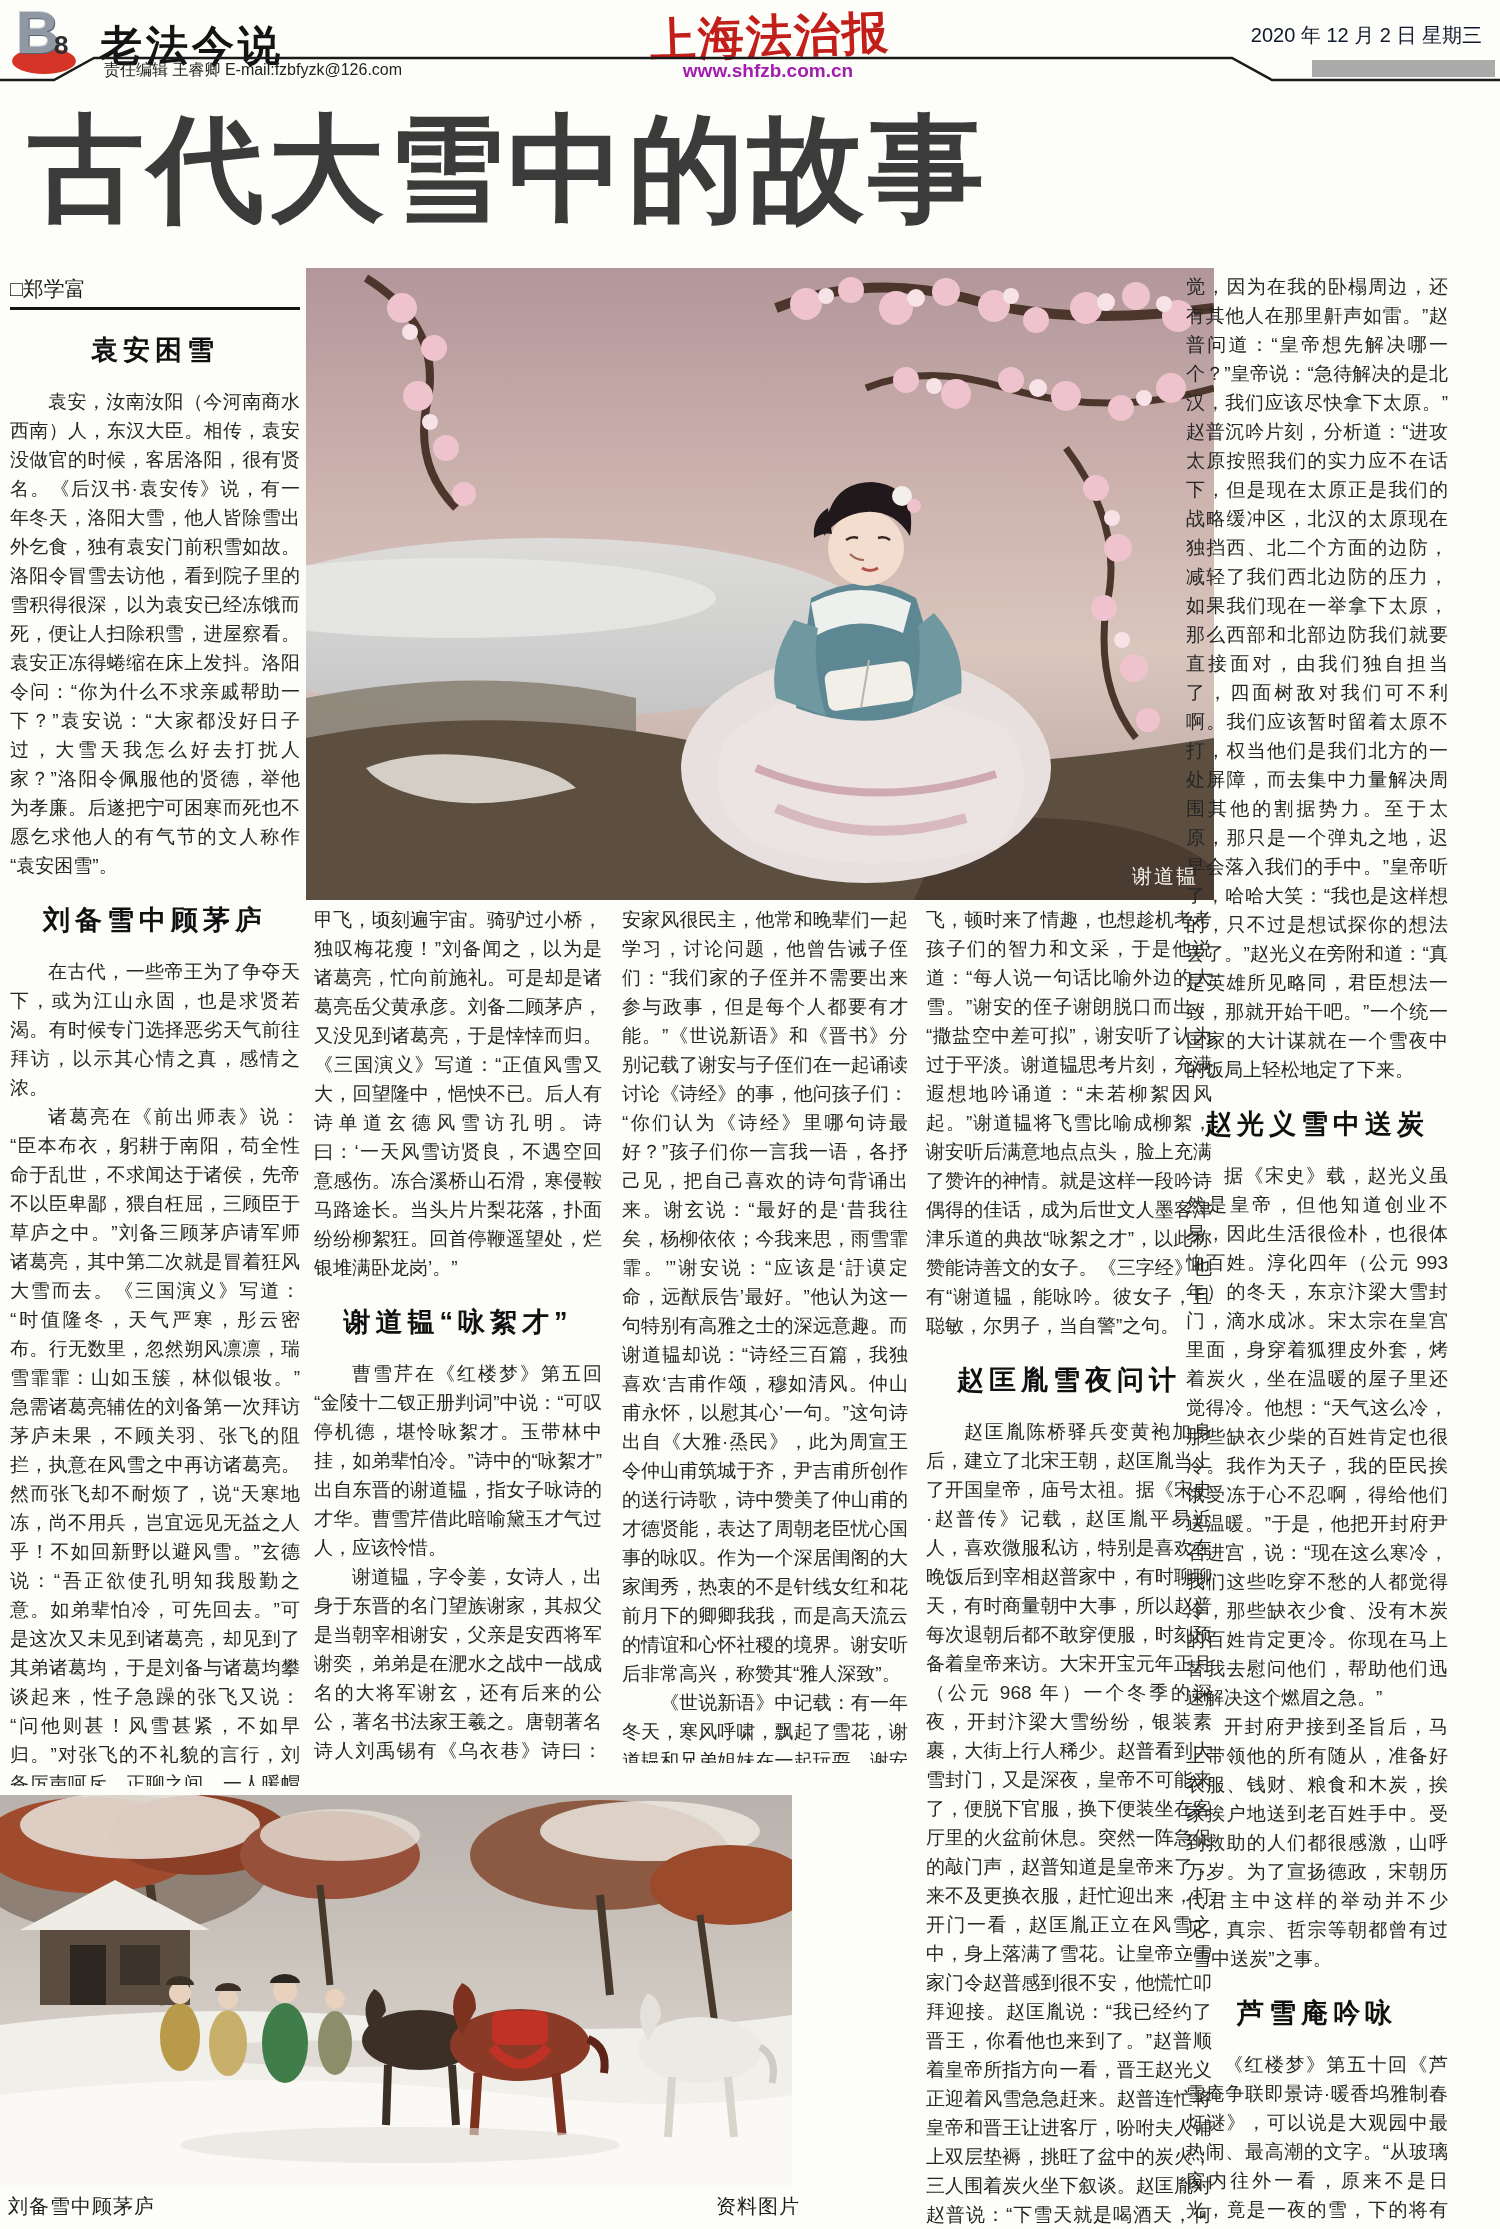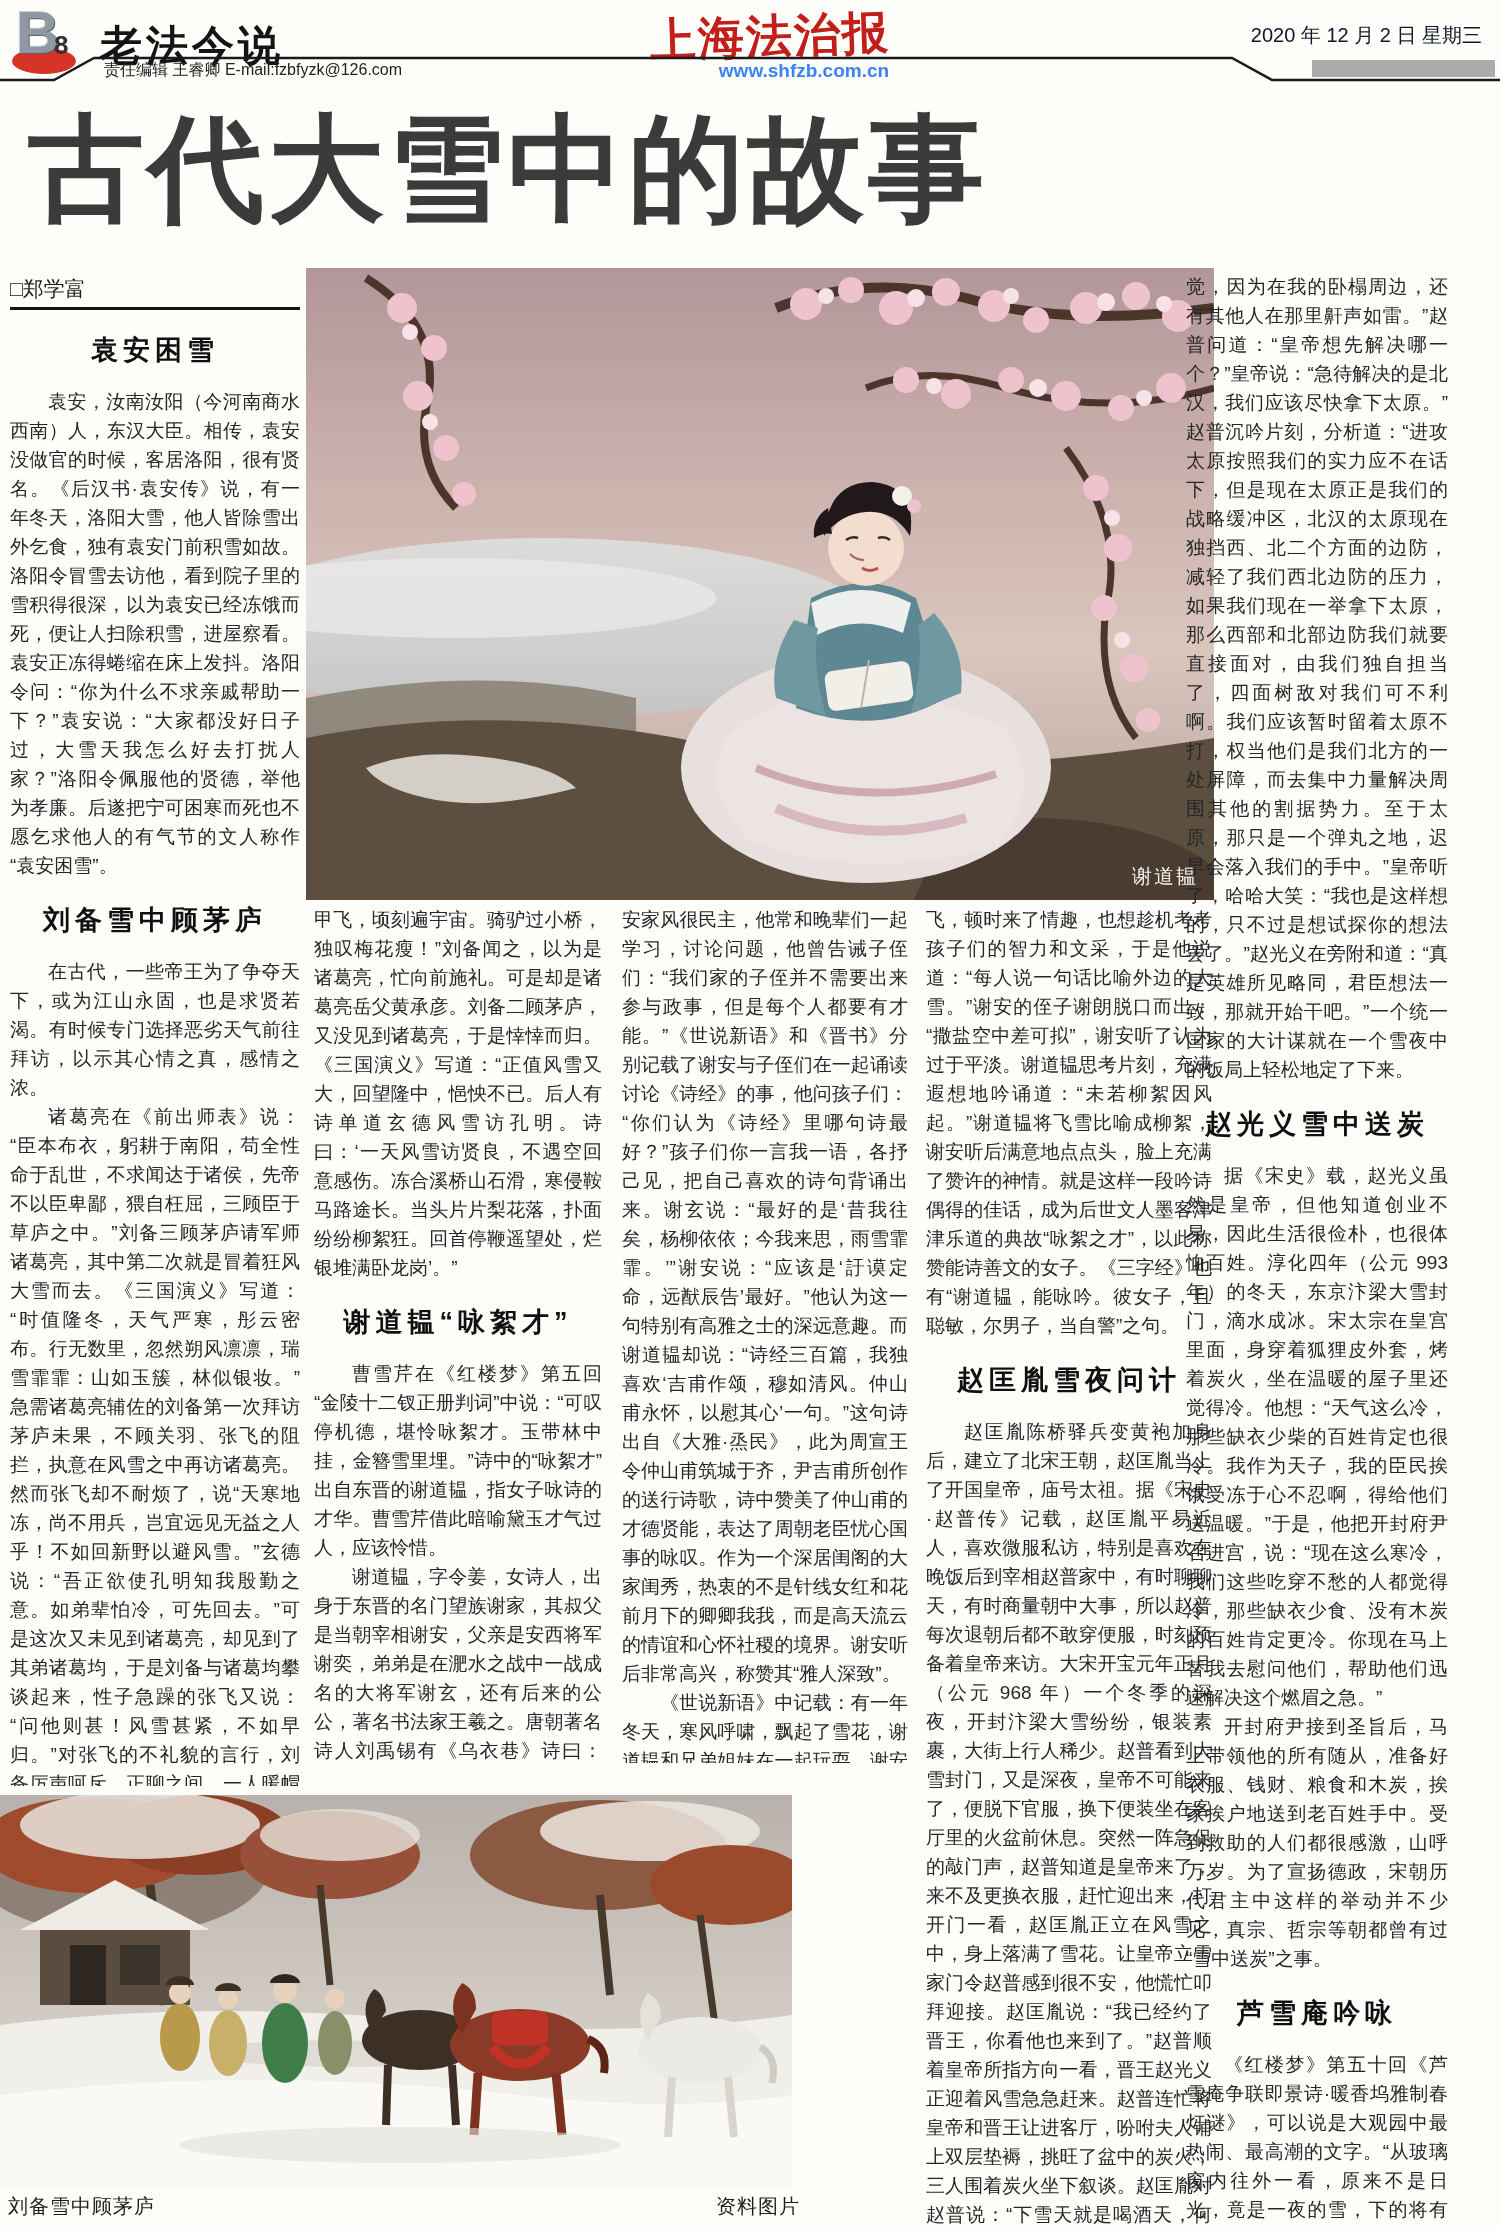--- a/index.html
+++ b/index.html
@@ -9,21 +9,21 @@
   #masthead{position:absolute;left:0;top:0;width:1500px;height:90px;}
   #logo-b{position:absolute;left:10px;top:4px;width:80px;height:72px;}
   #logo-b .red-oval{position:absolute;left:2px;top:44px;width:64px;height:26px;background:#d53427;border-radius:50%;}
   #logo-b .big-b{position:absolute;left:6px;top:-6px;font-size:60px;font-weight:bold;color:#8f98a3;
                  text-shadow:1px 1px 0 #5a626d, -1px -1px 0 #c9ced6;}
   #logo-b .small-8{position:absolute;left:44px;top:26px;font-size:26px;font-weight:bold;color:#2c2f33;}
   #section-title{position:absolute;left:100px;top:6px;font-size:42px;font-weight:bold;color:#141414;letter-spacing:4px;margin-top:12px;}
   #editor-line{position:absolute;left:104px;top:60px;font-size:16px;color:#222;}
   #paper-name{position:absolute;left:640px;top:6px;width:260px;text-align:center;font-size:46px;font-weight:bold;
               color:#c21e1a;transform:rotate(-2deg);letter-spacing:2px;font-family:"DejaVu Serif","Liberation Serif",serif;}
-  #website{position:absolute;left:684px;top:60px;width:240px;text-align:center;font-size:19px;font-weight:bold;color:#3b82f6;}
+  #website{position:absolute;left:648px;top:60px;width:240px;text-align:center;font-size:19px;font-weight:bold;color:#a21caf;}
   #issue-date{position:absolute;right:18px;top:22px;font-size:20px;color:#0f172a;}
   #date-bar{position:absolute;left:1312px;top:60px;width:183px;height:17px;background:#ababab;}
   #masthead-rule{position:absolute;left:0;top:0;width:1500px;height:90px;}
   
   #headline{position:absolute;left:28px;top:92px;width:1180px;font-size:116px;font-weight:bold;color:#3b3b3b;
             letter-spacing:4px;white-space:nowrap;}
   
   .col{position:absolute;text-align:justify;font-size:19px;line-height:29px;overflow:hidden;}
   .col p{margin:0;text-indent:2em;}
   .col p.cont{text-indent:0;}
@@ -161,21 +161,21 @@
     <div class="sec-h">袁安困雪</div>
     <p>袁安，汝南汝阳（今河南商水西南）人，东汉大臣。相传，袁安没做官的时候，客居洛阳，很有贤名。《后汉书·袁安传》说，有一年冬天，洛阳大雪，他人皆除雪出外乞食，独有袁安门前积雪如故。洛阳令冒雪去访他，看到院子里的雪积得很深，以为袁安已经冻饿而死，便让人扫除积雪，进屋察看。袁安正冻得蜷缩在床上发抖。洛阳令问：“你为什么不求亲戚帮助一下？”袁安说：“大家都没好日子过，大雪天我怎么好去打扰人家？”洛阳令佩服他的贤德，举他为孝廉。后遂把宁可困寒而死也不愿乞求他人的有气节的文人称作“袁安困雪”。</p>
     <div class="sec-h">刘备雪中顾茅庐</div>
     <p>在古代，一些帝王为了争夺天下，或为江山永固，也是求贤若渴。有时候专门选择恶劣天气前往拜访，以示其心情之真，感情之浓。</p>
     <p>诸葛亮在《前出师表》说：“臣本布衣，躬耕于南阳，苟全性命于乱世，不求闻达于诸侯，先帝不以臣卑鄙，猥自枉屈，三顾臣于草庐之中。”刘备三顾茅庐请军师诸葛亮，其中第二次就是冒着狂风大雪而去。《三国演义》写道：“时值隆冬，天气严寒，彤云密布。行无数里，忽然朔风凛凛，瑞雪霏霏：山如玉簇，林似银妆。”急需诸葛亮辅佐的刘备第一次拜访茅庐未果，不顾关羽、张飞的阻拦，执意在风雪之中再访诸葛亮。然而张飞却不耐烦了，说“天寒地冻，尚不用兵，岂宜远见无益之人乎！不如回新野以避风雪。”玄德说：“吾正欲使孔明知我殷勤之意。如弟辈怕冷，可先回去。”可是这次又未见到诸葛亮，却见到了其弟诸葛均，于是刘备与诸葛均攀谈起来，性子急躁的张飞又说：“问他则甚！风雪甚紧，不如早归。”对张飞的不礼貌的言行，刘备厉声呵斥。正聊之间，一人暖帽遮头，狐裘蔽体，骑着一驴，后随一青衣小童，携一葫芦酒，踏雪而来，并且边走边吟：“一夜北风寒，万里彤云厚。长空雪乱飘，改尽江山旧。仰面观太虚，疑是玉龙斗。纷纷鳞</p>
   </div>
 
   <div id="col2" class="col">
     <p class="cont">甲飞，顷刻遍宇宙。骑驴过小桥，独叹梅花瘦！”刘备闻之，以为是诸葛亮，忙向前施礼。可是却是诸葛亮岳父黄承彦。刘备二顾茅庐，又没见到诸葛亮，于是悻悻而归。《三国演义》写道：“正值风雪又大，回望隆中，悒怏不已。后人有诗单道玄德风雪访孔明。诗曰：‘一天风雪访贤良，不遇空回意感伤。冻合溪桥山石滑，寒侵鞍马路途长。当头片片梨花落，扑面纷纷柳絮狂。回首停鞭遥望处，烂银堆满卧龙岗’。”</p>
     <div class="sec-h">谢道韫“咏絮才”</div>
-    <p>曹雪芹在《红楼梦》第五回“金陵十二钗正册判词”中说：“可叹停机德，堪怜咏絮才。玉带林中挂，金簪雪里埋。”诗中的“咏絮才”出自东晋的谢道韫，指女子咏诗的才华。曹雪芹借此暗喻黛玉才气过人，应该怜惜。</p>
+    <p>曹雪芹在《红楼梦》第五回“金陵十二钗正册判词”中说：“可叹停机德，堪怜咏絮才。玉带林中挂，如弟辈怕冷。”诗中的“咏絮才”出自东晋的谢道韫，指女子咏诗的才华。曹雪芹借此暗喻黛玉才气过人，应该怜惜。</p>
     <p>谢道韫，字令姜，女诗人，出身于东晋的名门望族谢家，其叔父是当朝宰相谢安，父亲是安西将军谢奕，弟弟是在淝水之战中一战成名的大将军谢玄，还有后来的公公，著名书法家王羲之。唐朝著名诗人刘禹锡有《乌衣巷》诗曰：“朱雀桥边野草花，乌衣巷口夕阳斜。旧时王谢堂前燕，飞入寻常百姓家。”诗中提到的“王谢堂前”就是指东晋的王家和谢家。</p>
 
   </div>
 
   <div id="col3" class="col">
     <p class="cont">安家风很民主，他常和晚辈们一起学习，讨论问题，他曾告诫子侄们：“我们家的子侄并不需要出来参与政事，但是每个人都要有才能。”《世说新语》和《晋书》分别记载了谢安与子侄们在一起诵读讨论《诗经》的事，他问孩子们：“你们认为《诗经》里哪句诗最好？”孩子们你一言我一语，各抒己见，把自己喜欢的诗句背诵出来。谢玄说：“最好的是‘昔我往矣，杨柳依依；今我来思，雨雪霏霏。’”谢安说：“应该是‘訏谟定命，远猷辰告’最好。”他认为这一句特别有高雅之士的深远意趣。而谢道韫却说：“诗经三百篇，我独喜欢‘吉甫作颂，穆如清风。仲山甫永怀，以慰其心’一句。”这句诗出自《大雅·烝民》，此为周宣王令仲山甫筑城于齐，尹吉甫所创作的送行诗歌，诗中赞美了仲山甫的才德贤能，表达了周朝老臣忧心国事的咏叹。作为一个深居闺阁的大家闺秀，热衷的不是针线女红和花前月下的卿卿我我，而是高天流云的情谊和心怀社稷的境界。谢安听后非常高兴，称赞其“雅人深致”。</p>
     <p>《世说新语》中记载：有一年冬天，寒风呼啸，飘起了雪花，谢道韫和兄弟姐妹在一起玩耍。谢安正值假期，在家无事，便把家中几个正在嬉闹的孩子聚集在屋里的火盆前，亲自给他们上课，讲解四书五经。此时，窗外的雪忽然下得更大了，雪花犹如鹅毛般漫天飞舞，铺天盖地而来，不一会大地上便是银装素裹。谢安望着窗外大雪纷</p>
   </div>
 
   <div id="col4" class="col">

